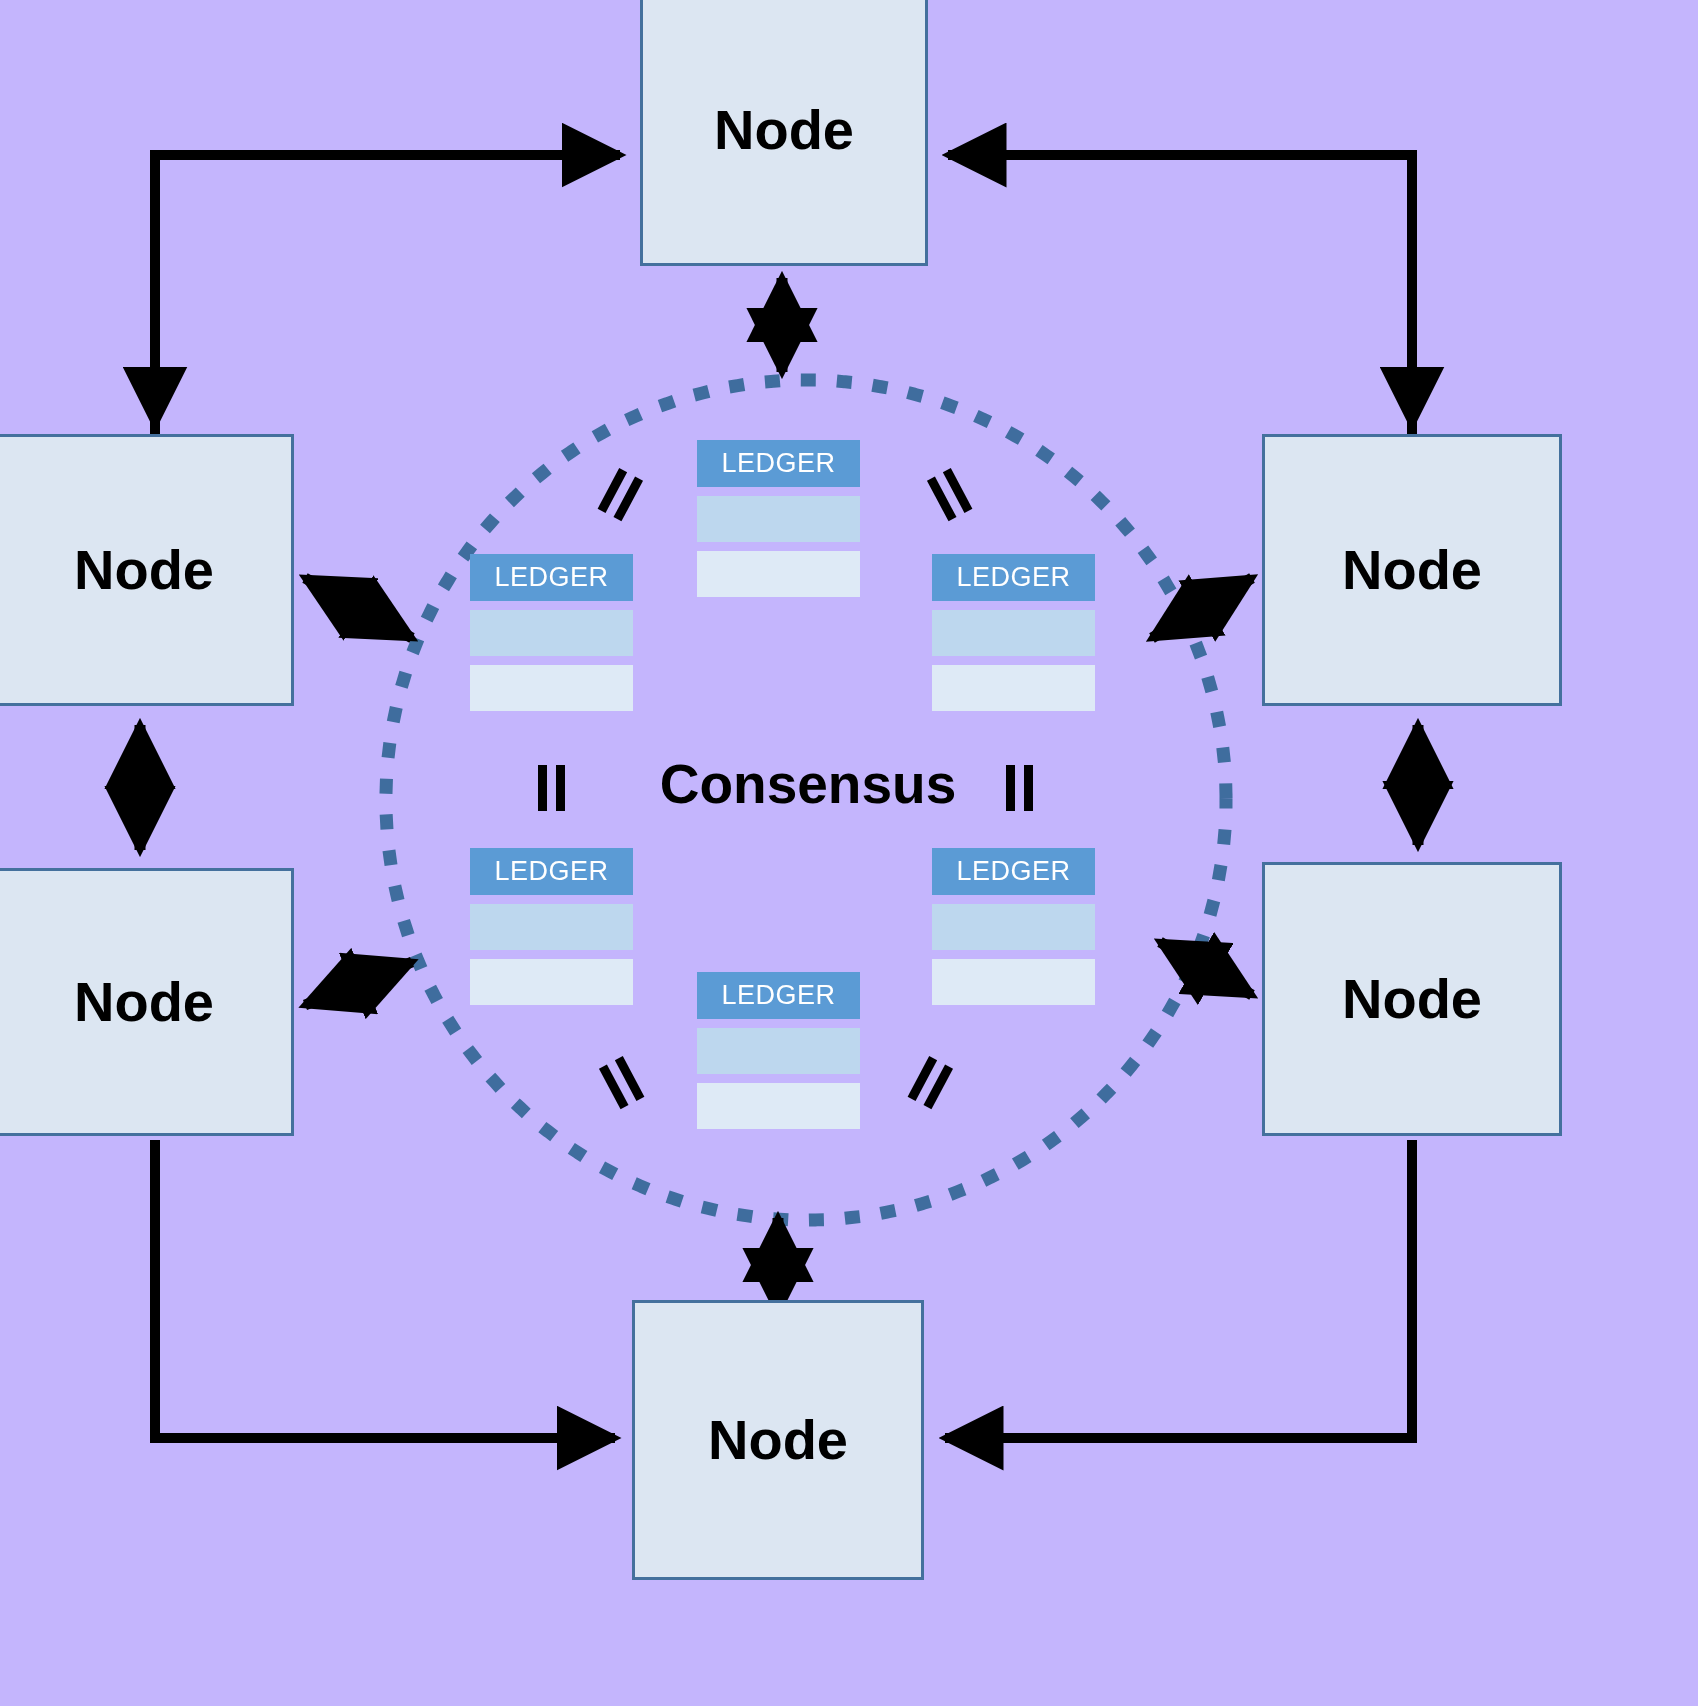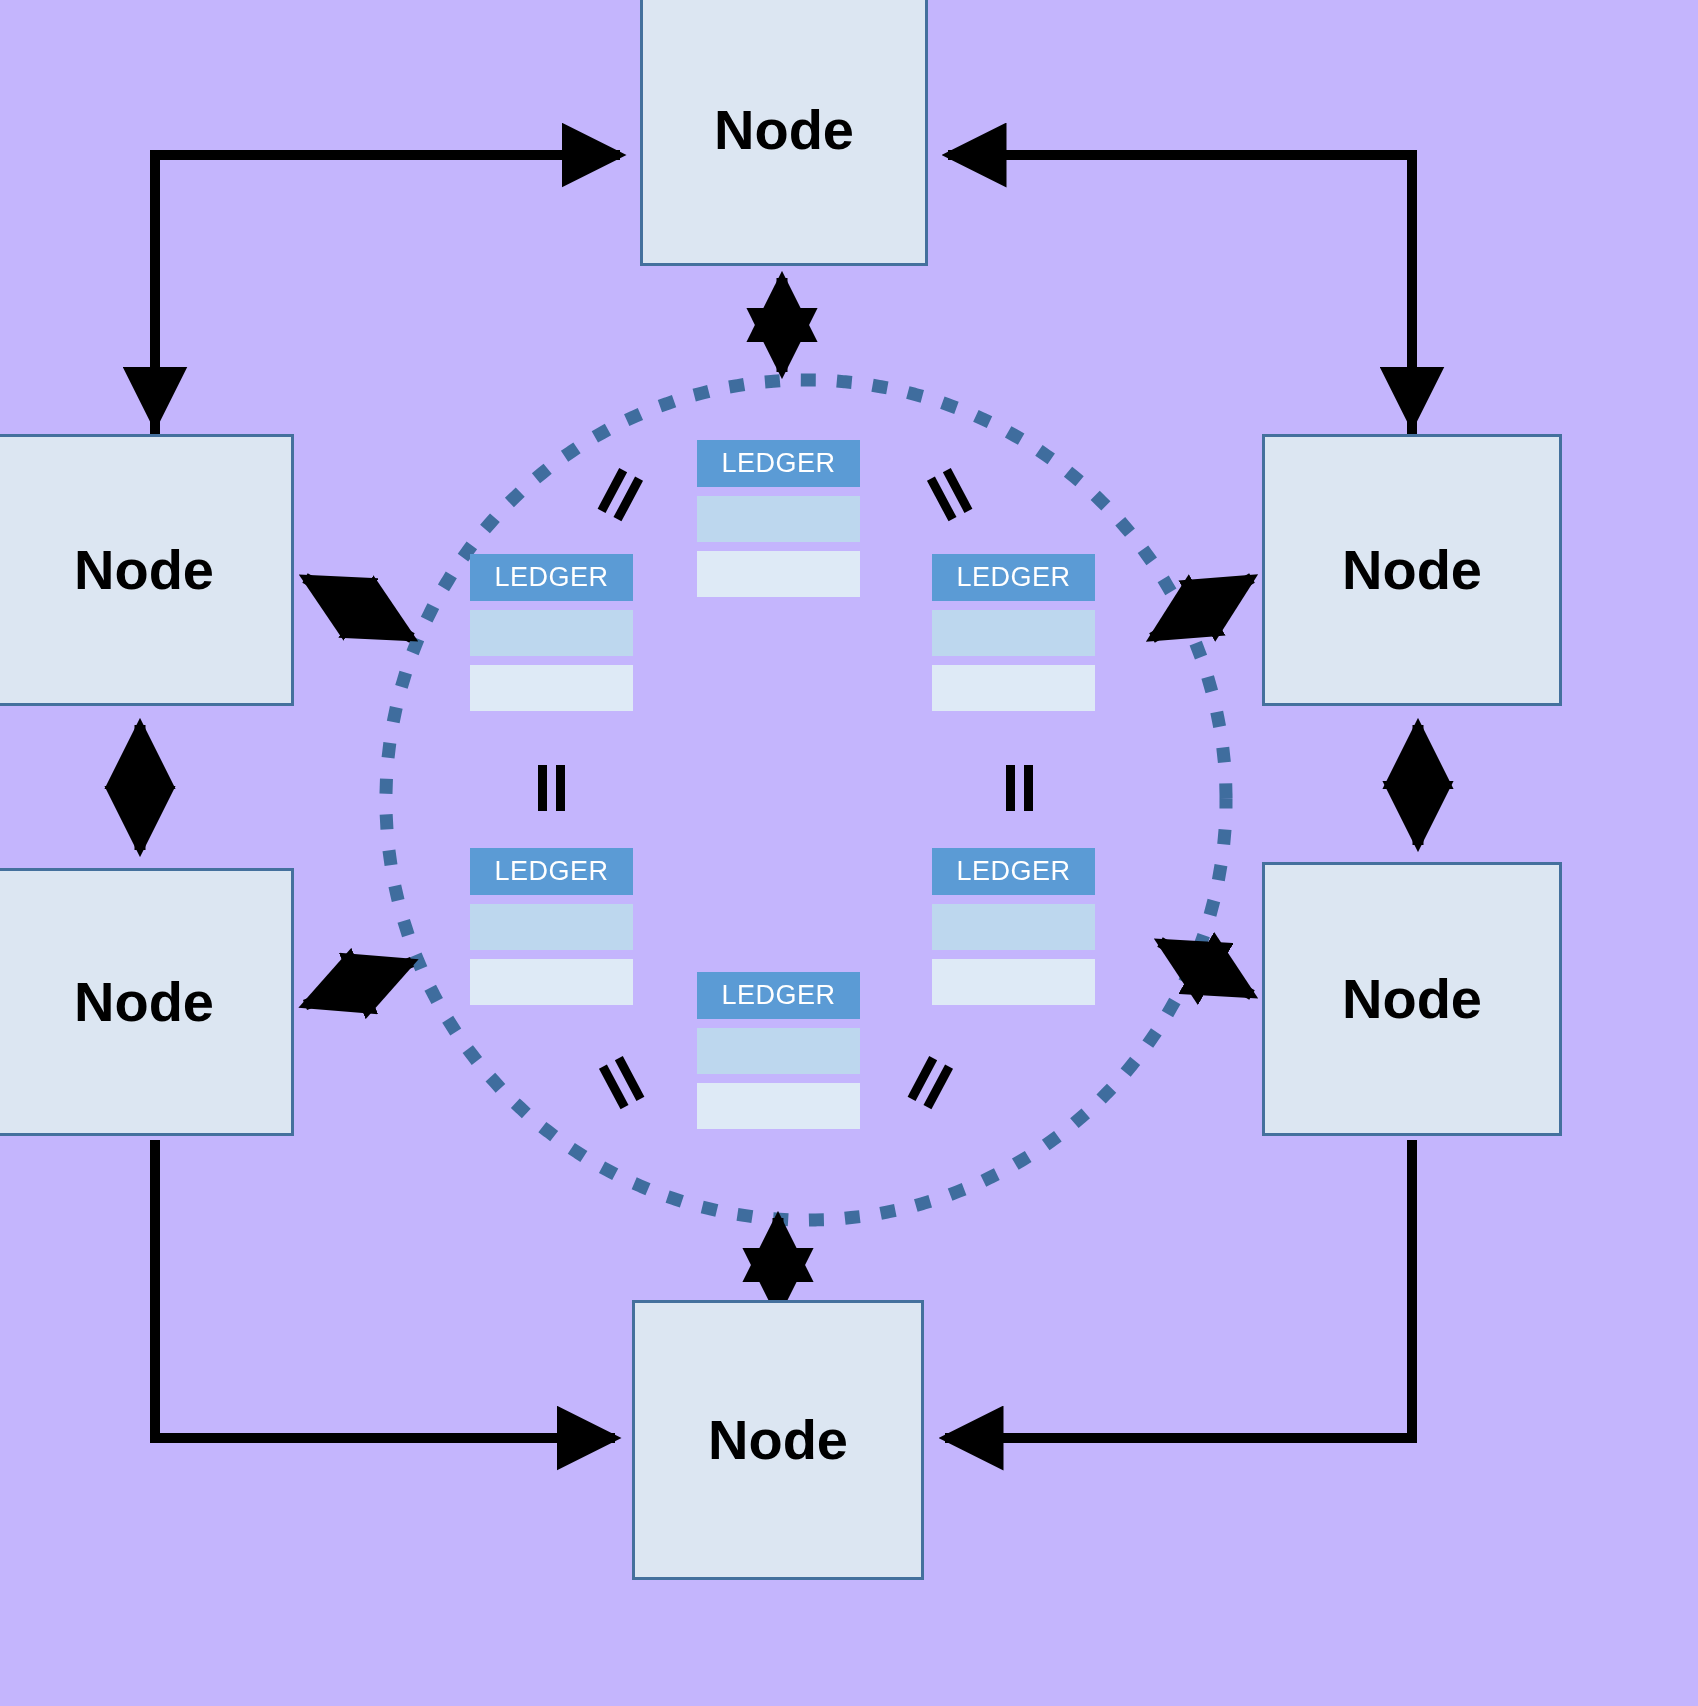--- a/index.html
+++ b/index.html
@@ -239,14 +239,15 @@
   </div>
   <div class="eq rot-right" id="eq-bl">
     <span class="b1"></span>
       <span class="b2"></span>
   </div>
   <div class="eq rot-left" id="eq-br">
     <span class="b1"></span>
       <span class="b2"></span>
   </div>
 
+  <div id="consensus-label">Consensus</div>
 
 </div>
 
 </body></html>

